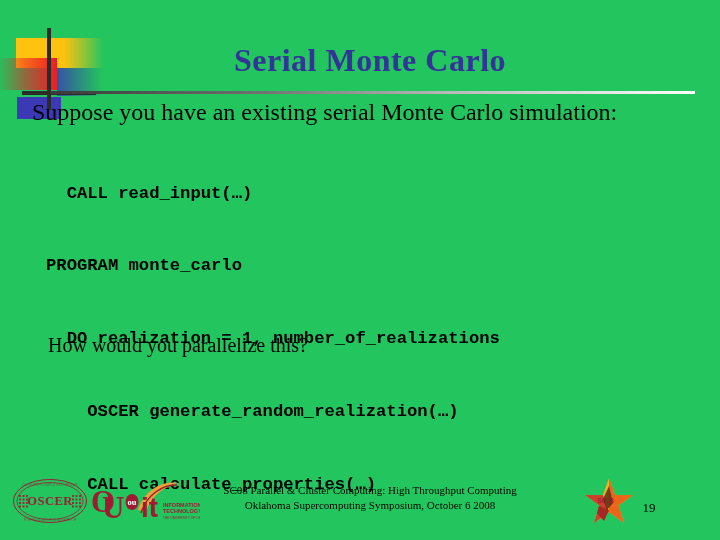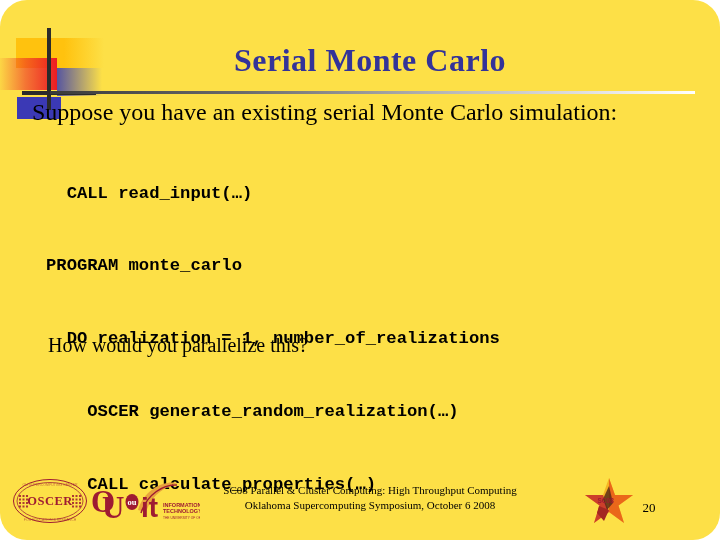--- a/index.html
+++ b/index.html
@@ -12,22 +12,21 @@
     height: 540px;
     overflow: hidden;
     font-family: "Liberation Serif", serif;
     position: relative;
   }
   .slide {
     position: absolute;
     left: 0; top: 0;
     width: 720px;
     height: 540px;
-    background: #fde047;
-    border-radius: 27px;
+    background: #22c55e;
   }
 
   
   .deco { position: absolute; left: 0; top: 0; width: 230px; height: 130px; }
   .deco .sq-yellow {
     position: absolute;
     left: 16px; top: 38px;
     width: 48px; height: 30px;
     background: #FFC20E;
   }
@@ -249,15 +248,15 @@
       <path d="M30 58 L50 66 L40 88 L26 72 Z" fill="#A32722"></path>
       <text x="27" y="52" fill="#9E1B32" font-family="Liberation Sans, sans-serif" font-size="13" font-weight="bold">SC08</text>
     </svg>
   </div>
 
   <div class="footer-text">
     <div>SC08 Parallel &amp; Cluster Computing: High Throughput Computing</div>
     <div>Oklahoma Supercomputing Symposium, October 6 2008</div>
   </div>
 
-  <div class="page-num">20</div>
+  <div class="page-num">19</div>
 
 </div>
 
 </body></html>

